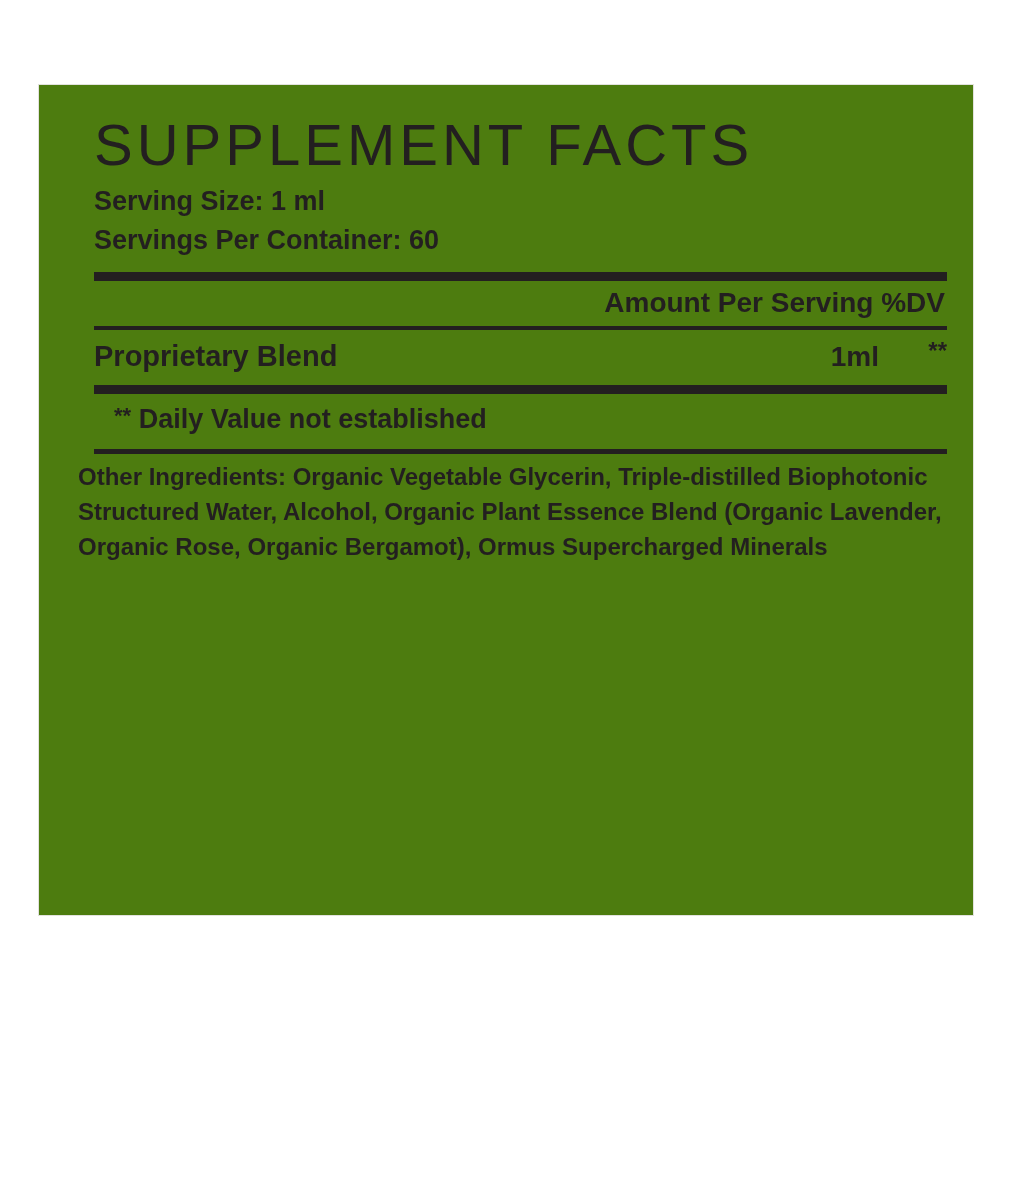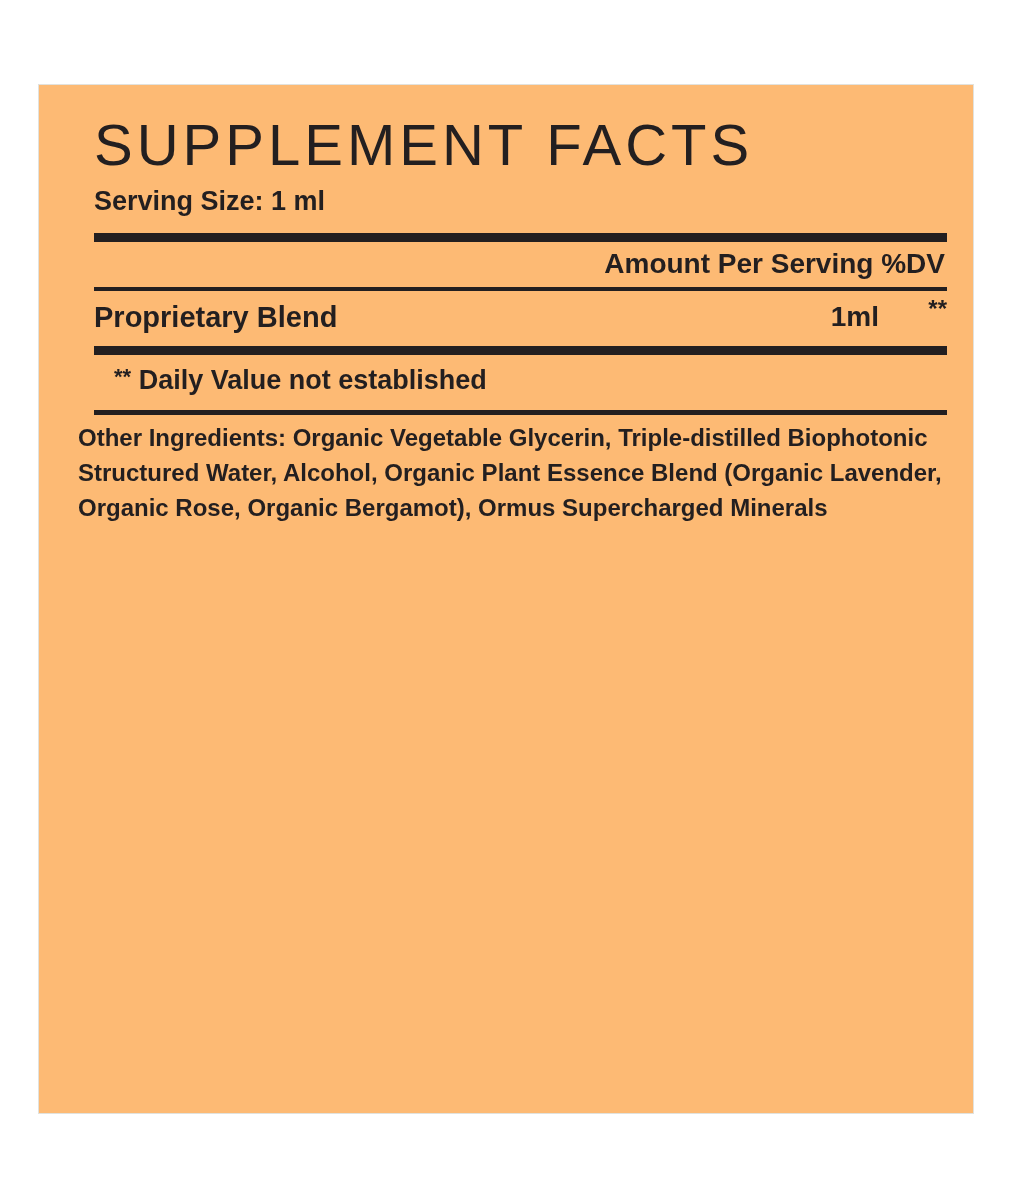--- a/index.html
+++ b/index.html
@@ -13,22 +13,22 @@
     font-family: "Liberation Sans", sans-serif;
     color: #231f20;
     overflow: hidden;
   }
 
   .panel {
     position: absolute;
     left: 38px;
     top: 84px;
     width: 936px;
-    height: 1030px;
-    background: #fdba74;
+    height: 832px;
+    background: #4d7c0f;
     border: 1px solid #e2e2dd;
     box-sizing: border-box;
   }
 
   .inner {
     position: absolute;
     left: 55px;
     top: 22px;
     right: 30px;
   }
@@ -79,21 +79,21 @@
     box-sizing: border-box;
   }
   .amount-row .amount-label {
     font-size: 28px;
     font-weight: bold;
     padding-right: 2px;
   }
 
   .blend-row {
     display: flex;
-    align-items: flex-start;
+    align-items: center;
     width: 853px;
     box-sizing: border-box;
     padding-top: 10px;
   }
   .blend-name {
     font-size: 29px;
     font-weight: bold;
     flex: 1 1 auto;
   }
   .blend-amount {
@@ -146,20 +146,21 @@
 </style>
 </head>
 <body>
 
 <div class="panel">
   <div class="inner">
 
     <div class="title">SUPPLEMENT FACTS</div>
 
     <div class="serving-line">Serving Size: 1 ml</div>
+    <div class="serving-line">Servings Per Container: 60</div>
 
     <div class="rule-thick"></div>
 
     <div class="amount-row">
       <span class="amount-label">Amount Per Serving %DV</span>
     </div>
 
     <div class="rule-thin"></div>
 
     <div class="blend-row">

